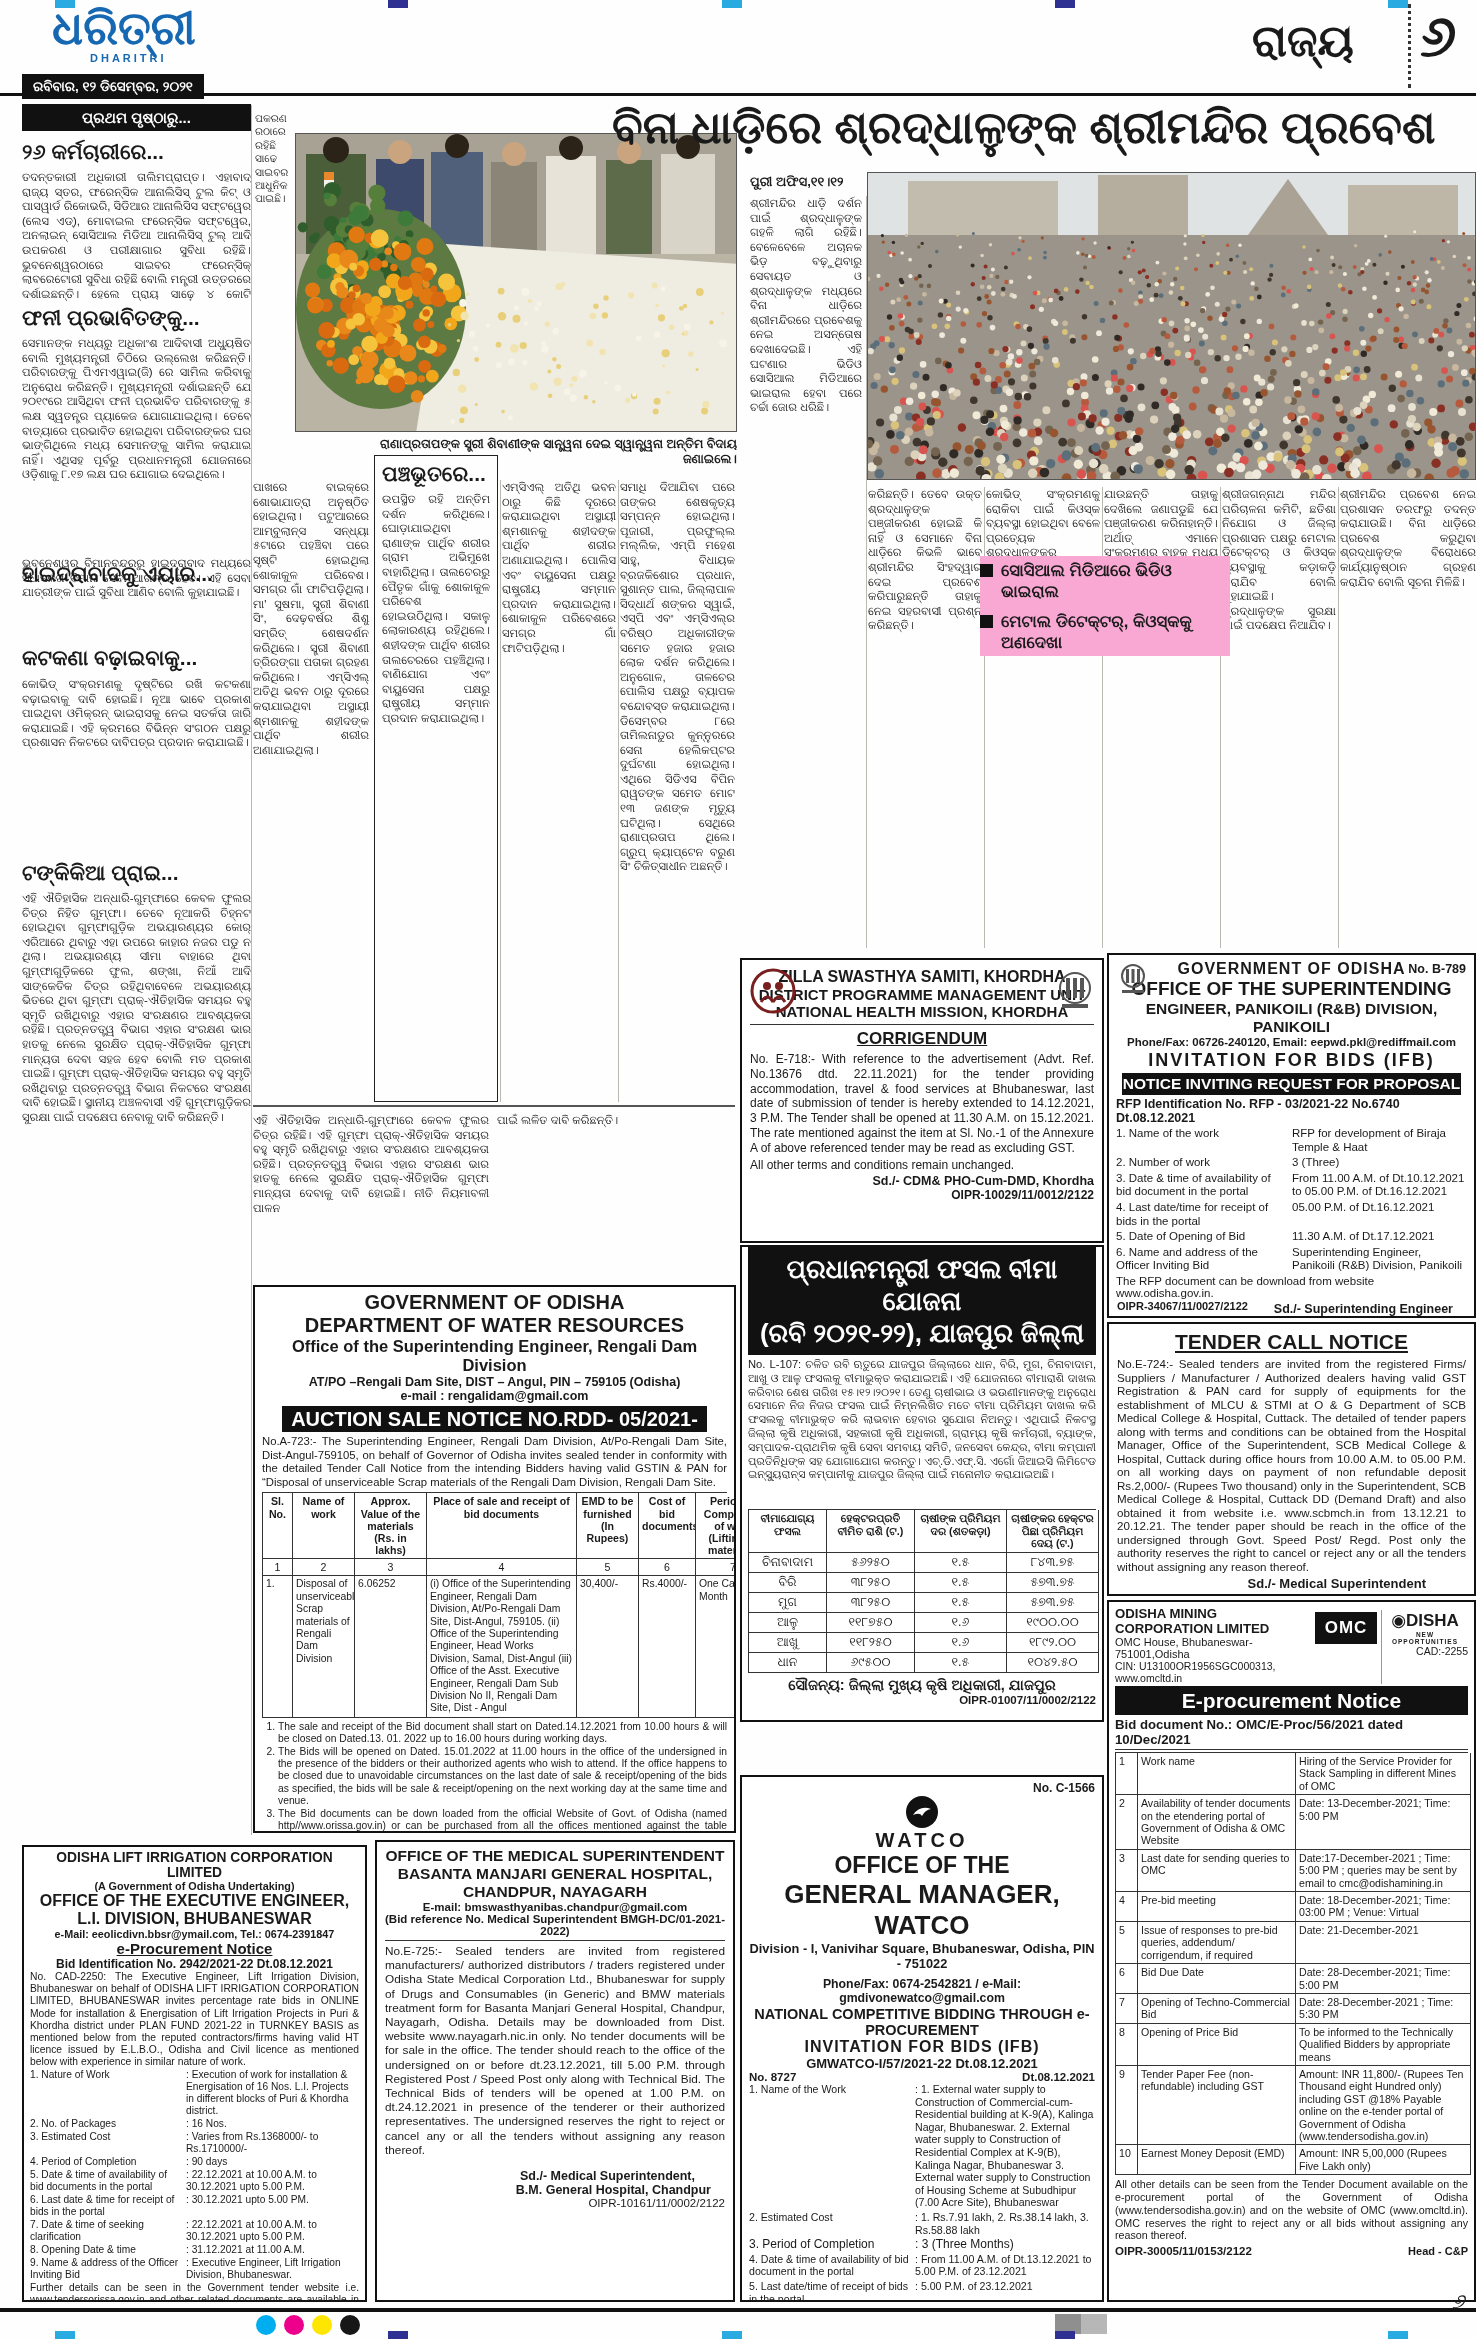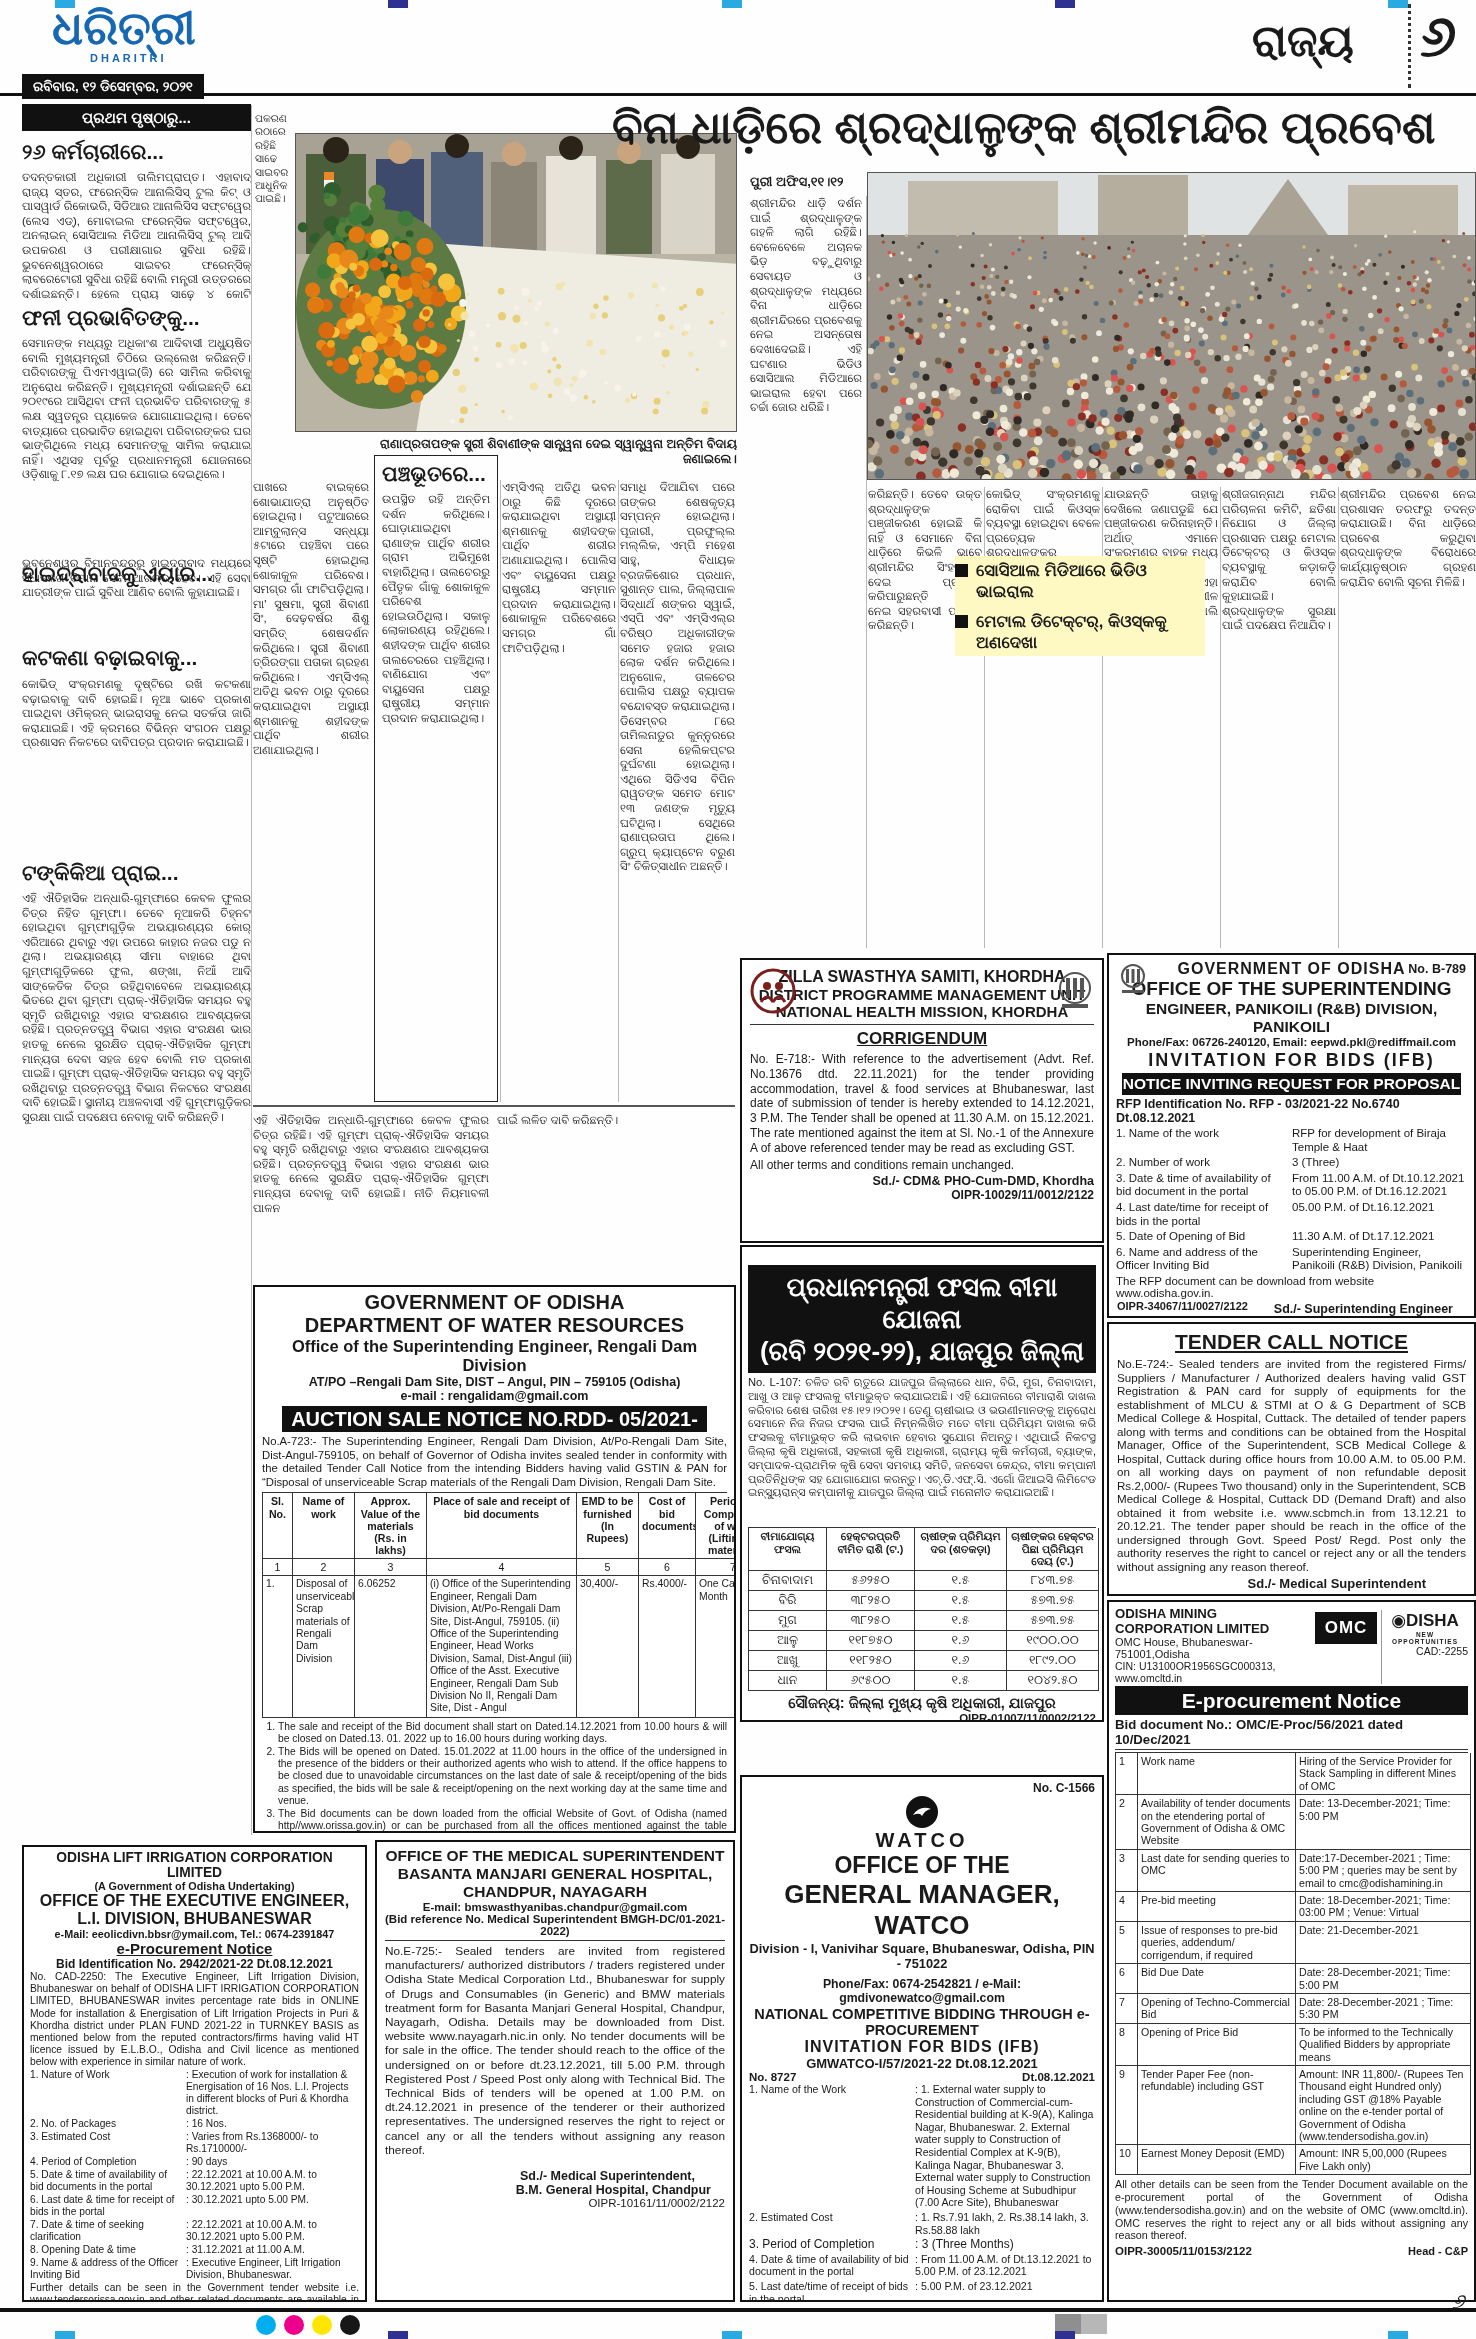--- a/index.html
+++ b/index.html
@@ -1332,21 +1332,21 @@
   <div class="abs odia jt" style="left:986px;top:487px;width:114px;height:461px;">କୋଭିଡ୍ ସଂକ୍ରମଣକୁ ରୋକିବା ପାଇଁ କିଓସ୍କ ବ୍ୟବସ୍ଥା ହୋଇଥିବା ବେଳେ ପ୍ରତ୍ୟେକ ଶ୍ରଦ୍ଧାଳୁଙ୍କର ପଞ୍ଜୀକରଣ କରି ଧାଡ଼ିରେ ଦର୍ଶନ ପାଇଁ ଯାଉଛନ୍ତି। ମାତ୍ର ଏବେ ସୋସିଆଲ ମିଡିଆରେ ଏହି ଭିଡିଓ ଭାଇରାଲ ହୋଇଛି।</div>
   <div class="abs odia jt" style="left:1104px;top:487px;width:114px;height:461px;">ଯାଉଛନ୍ତି ତାହାକୁ ଦେଖିଲେ ଜଣାପଡୁଛି ଯେ ପଞ୍ଜୀକରଣ କରିନାହାନ୍ତି। ଅର୍ଥାତ୍ ଏମାନେ ସଂକ୍ରମଣର ବାହକ ମଧ୍ୟ ହୋଇପାରିଥାଆନ୍ତି। ସୁରକ୍ଷା ଦୃଷ୍ଟିକୋଣରୁ ଏହା ଏକ ସମ୍ବେଦନଶୀଳ ପ୍ରସଙ୍ଗ ବୋଲି କୁହାଯାଉଛି।</div>
   <div class="abs odia jt" style="left:1222px;top:487px;width:114px;height:461px;">ଶ୍ରୀଜଗନ୍ନାଥ ମନ୍ଦିର ପରିଚାଳନା କମିଟି, ଛତିଶା ନିଯୋଗ ଓ ଜିଲ୍ଲା ପ୍ରଶାସନ ପକ୍ଷରୁ ମେଟାଲ ଡିଟେକ୍ଟର୍ ଓ କିଓସ୍କ ବ୍ୟବସ୍ଥାକୁ କଡ଼ାକଡ଼ି କରାଯିବ ବୋଲି କୁହାଯାଇଛି। ଶ୍ରଦ୍ଧାଳୁଙ୍କ ସୁରକ୍ଷା ପାଇଁ ପଦକ୍ଷେପ ନିଆଯିବ।</div>
   <div class="abs odia jt" style="left:1340px;top:487px;width:136px;height:461px;">ଶ୍ରୀମନ୍ଦିର ପ୍ରବେଶ ନେଇ ପ୍ରଶାସନ ତରଫରୁ ତଦନ୍ତ କରାଯାଉଛି। ବିନା ଧାଡ଼ିରେ ପ୍ରବେଶ କରୁଥିବା ଶ୍ରଦ୍ଧାଳୁଙ୍କ ବିରୋଧରେ କାର୍ଯ୍ୟାନୁଷ୍ଠାନ ଗ୍ରହଣ କରାଯିବ ବୋଲି ସୂଚନା ମିଳିଛି।</div>
   <div class="vrule" style="left:866px;top:196px;height:752px;"></div>
   <div class="vrule" style="left:984px;top:487px;height:461px;"></div>
   <div class="vrule" style="left:1102px;top:487px;height:461px;"></div>
   <div class="vrule" style="left:1220px;top:487px;height:461px;"></div>
   <div class="vrule" style="left:1338px;top:487px;height:461px;"></div>
 
-  <div class="abs" style="left:955px;top:556px;width:250px;height:96px;background:#fef9c3;padding-top:4px;">
+  <div class="abs" style="left:980px;top:556px;width:250px;height:96px;background:#f9a8d4;padding-top:4px;">
 
       <div class="bullet-line">
         <span class="bullet-sq"></span>
         <span class="b" style="font-size:16.5px;line-height:21px;">ସୋସିଆଲ ମିଡିଆରେ ଭିଡିଓ ଭାଇରାଲ</span>
       </div>
 
       <div class="bullet-line">
         <span class="bullet-sq"></span>
         <span class="b" style="font-size:16.5px;line-height:21px;">ମେଟାଲ ଡିଟେକ୍ଟର୍, କିଓସ୍କକୁ ଅଣଦେଖା</span>
       </div>
@@ -1470,21 +1470,21 @@
       </div>
     <ol style="margin:3px 0 0 16px;padding:0;font-size:10.3px;line-height:12.4px;text-align:justify;">
 
     <li>The sale and receipt of the Bid document shall start on Dated.14.12.2021 from 10.00 hours &amp; will be closed on Dated.13. 01. 2022 up to 16.00 hours during working days.</li>
         <li>The Bids will be opened on Dated. 15.01.2022 at 11.00 hours in the office of the undersigned in the presence of the bidders or their authorized agents who wish to attend. If the office happens to be closed due to unavoidable circumstances on the last date of sale &amp; receipt/opening of the bids as specified, the bids will be sale &amp; receipt/opening on the next working day at the same time and venue.</li>
         <li>The Bid documents can be down loaded from the official Website of Govt. of Odisha (named http//www.orissa.gov.in) or can be purchased from all the offices mentioned against the table under column No.4 against a non-refundable fee towards cost of Bid documents, as indicated at Column 6 of the table.</li>
       </ol>
 
   </div>
 
-  <div class="notice" style="left:740px;top:1245px;width:364px;height:477px;padding:18px 6px;">
+  <div class="notice" style="left:740px;top:1245px;width:364px;height:477px;padding:0 6px;">
     <div class="bar-black" style="padding:6px 4px;">
       <div style="font-size:26px;line-height:32px;">ପ୍ରଧାନମନ୍ତ୍ରୀ ଫସଲ ବୀମା ଯୋଜନା</div>
       <div style="font-size:26px;line-height:32px;">(ରବି ୨୦୨୧-୨୨), ଯାଜପୁର ଜିଲ୍ଲା</div>
     </div>
     <div class="jt" style="font-size:11.2px;line-height:13.8px;margin-top:3px;height:148px;overflow:hidden;">No. L-107: ଚଳିତ ରବି ଋତୁରେ ଯାଜପୁର ଜିଲ୍ଲାରେ ଧାନ, ବିରି, ମୁଗ, ଚିନାବାଦାମ, ଆଖୁ ଓ ଆଳୁ ଫସଲକୁ ବୀମାଭୁକ୍ତ କରାଯାଇଅଛି। ଏହି ଯୋଜନାରେ ବୀମାରାଶି ଦାଖଲ କରିବାର ଶେଷ ତାରିଖ ୧୫।୧୨।୨୦୨୧। ତେଣୁ ଚାଷୀଭାଇ ଓ ଭଉଣୀମାନଙ୍କୁ ଅନୁରୋଧ ସେମାନେ ନିଜ ନିଜର ଫସଲ ପାଇଁ ନିମ୍ନଲିଖିତ ମତେ ବୀମା ପ୍ରିମିୟମ ଦାଖଲ କରି ଫସଲକୁ ବୀମାଭୁକ୍ତ କରି ଲାଭବାନ ହେବାର ସୁଯୋଗ ନିଅନ୍ତୁ। ଏଥିପାଇଁ ନିକଟସ୍ଥ ଜିଲ୍ଲା କୃଷି ଅଧିକାରୀ, ସହକାରୀ କୃଷି ଅଧିକାରୀ, ଗ୍ରାମ୍ୟ କୃଷି କର୍ମଚାରୀ, ବ୍ୟାଙ୍କ, ସମ୍ପାଦକ-ପ୍ରାଥମିକ କୃଷି ସେବା ସମବାୟ ସମିତି, ଜନସେବା କେନ୍ଦ୍ର, ବୀମା କମ୍ପାନୀ ପ୍ରତିନିଧିଙ୍କ ସହ ଯୋଗାଯୋଗ କରନ୍ତୁ। ଏଚ୍.ଡି.ଏଫ୍.ସି. ଏର୍ଗୋ ଜିଆଇସି ଲିମିଟେଡ ଇନ୍ସ୍ୟୁରାନ୍ସ କମ୍ପାନୀକୁ ଯାଜପୁର ଜିଲ୍ଲା ପାଇଁ ମନୋନୀତ କରାଯାଇଅଛି।</div>
     <div class="gtable" style="grid-template-columns:78px 88px 92px 92px;font-size:10.8px;line-height:12.6px;margin-top:3px;">
 
     <div class="gcell gh">ବୀମାଯୋଗ୍ୟ ଫସଲ</div>
         <div class="gcell gh">ହେକ୍ଟରପ୍ରତି ବୀମିତ ରାଶି (ଟ.)</div>
         <div class="gcell gh">ଚାଷୀଙ୍କ ପ୍ରିମିୟମ ଦର (ଶତକଡ଼ା)</div>

